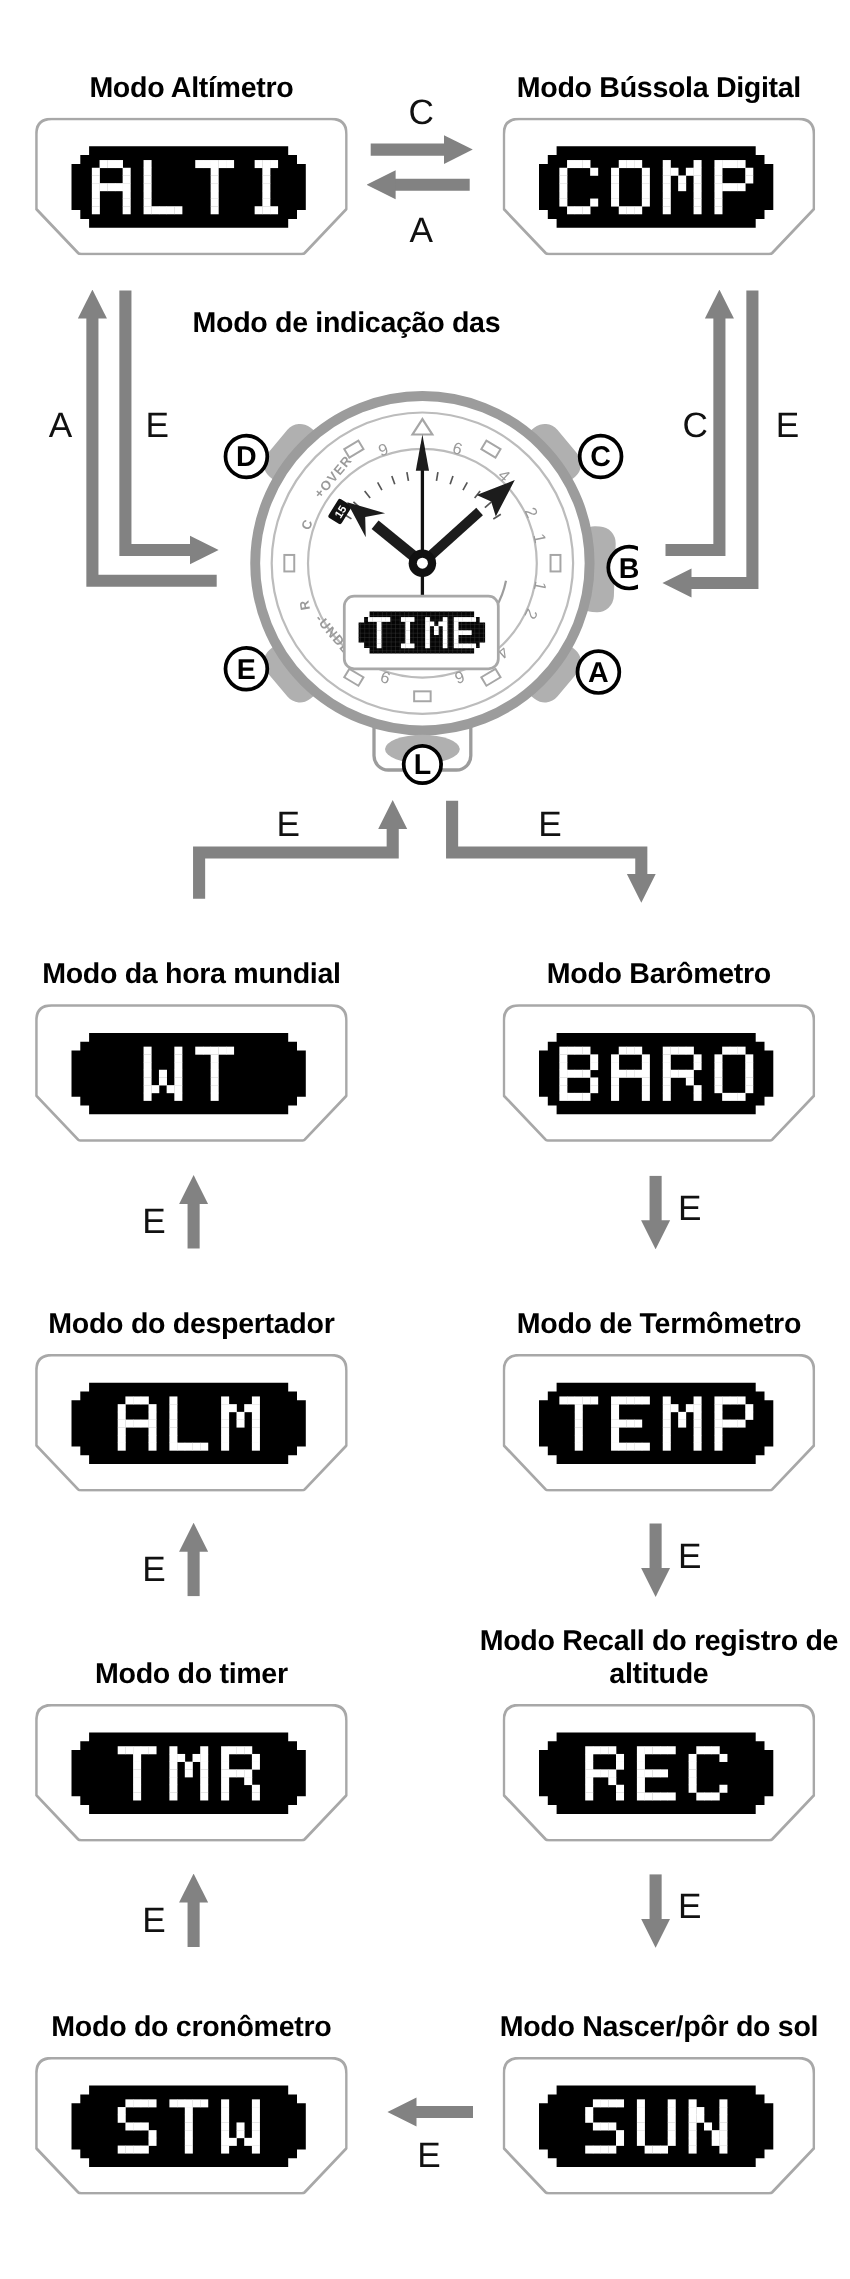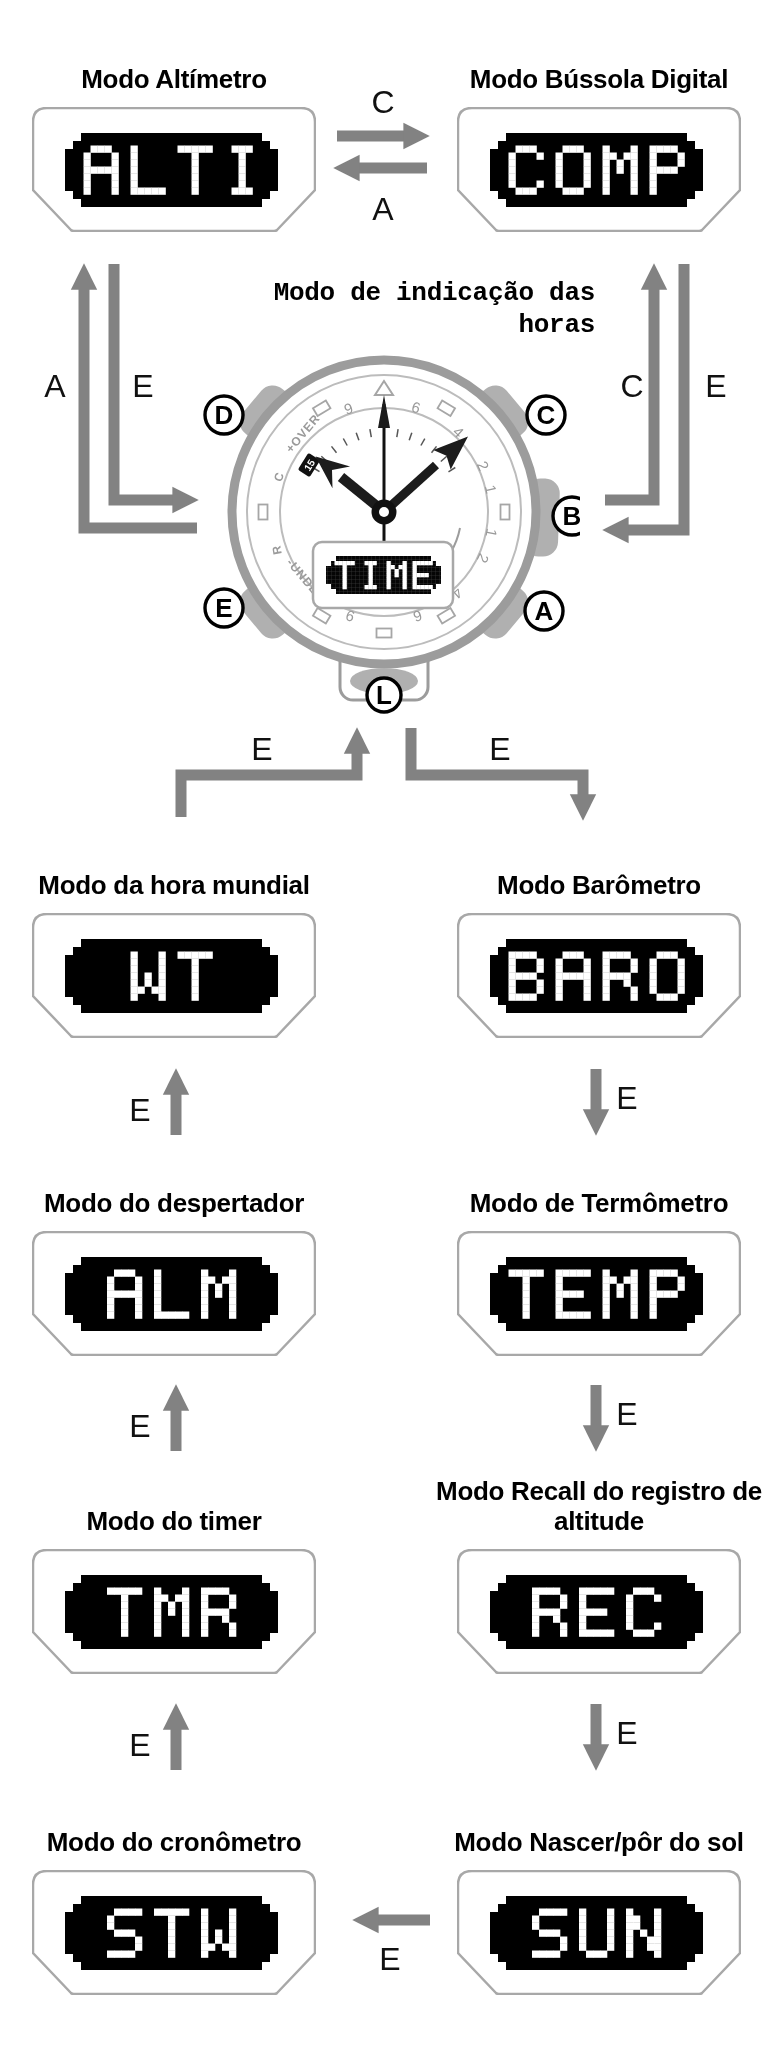--- a/index.html
+++ b/index.html
@@ -2,22 +2,22 @@
 <html><head>
 <meta charset="utf-8">
 <style>
   html,body{margin:0;padding:0;background:#fff;}
   .page{position:relative;width:773px;height:2072px;background:#fff;overflow:hidden;
         font-family:"Liberation Sans","DejaVu Sans",sans-serif;}
   #connectors{position:absolute;left:0;top:0;z-index:2;}
   .mode{position:absolute;z-index:3;}
   .mode-title{position:absolute;width:380px;text-align:center;font-size:26px;font-weight:700;
               letter-spacing:-0.3px;line-height:30px;color:#000;z-index:3;}
-  .heading{position:absolute;width:420px;text-align:right;font-size:26px;font-weight:700;
-           letter-spacing:-0.3px;line-height:30px;color:#000;z-index:3;font-family:Liberation Mono, monospace;}
+  .heading{position:absolute;width:420px;text-align:left;font-size:26px;font-weight:700;
+           letter-spacing:-0.3px;line-height:30px;color:#000;z-index:3;}
   .mode-svg{display:block;}
   .box-outline{fill:#fff;stroke:#a8a8a8;stroke-width:2.5;}
   .lcd-panel{fill:#000;}
   .lcd-px{fill:#fff;}
   .arrow-line{fill:none;stroke:#828282;stroke-width:11;stroke-linejoin:miter;}
   .arrow-label{font-family:"Liberation Sans","DejaVu Sans",sans-serif;font-size:32px;
                font-weight:400;fill:#111;}
   #watch{position:absolute;left:190px;top:345px;z-index:1;}
   .case-ring{fill:#fff;stroke:#9c9c9c;stroke-width:9;}
   .thin-ring{fill:none;stroke:#bcbcbc;stroke-width:2;}
@@ -98,21 +98,20 @@
           <text class="arrow-label" x="627" y="1744" text-anchor="middle">E</text>
         </g>
         <g>
           <polyline class="arrow-line" points="430,1920 376,1920" marker-end="url(#ah)"></polyline>
           <text class="arrow-label" x="390" y="1970" text-anchor="middle">E</text>
         </g>
       </g>
   </svg>
 
   <div class="heading" style="left:175px;top:278px">Modo de indicação das</div>
-  <div class="heading" style="left:175px;top:310px">horas</div>
 
   <div id="modes">
       <div class="mode-title" style="left: -16px; top: 64px;">Modo Altímetro</div>
       <div class="mode" style="left: 32px; top: 107px;">
         <svg width="284" height="125" viewBox="-1 -1 284 125" class="mode-svg">
           <path class="box-outline" d="M14,0 H268 Q282,0 282,14 V82 L244,122 Q243,123 241,123 H41 Q39,123 38,122 L0,82 V14 Q0,0 14,0 Z"></path>
           <path class="lcd-panel" d="M48,25 H229 V33 H237 V41 H245 V83 H237 V91 H229 V99 H48 V91 H40 V83 H32 V41 H40 V33 H48 Z"></path>
           <g>
             <rect x="57.5" y="37.5" width="7.3" height="7.3" class="lcd-px"></rect>
             <rect x="64.5" y="37.5" width="7.3" height="7.3" class="lcd-px"></rect>

